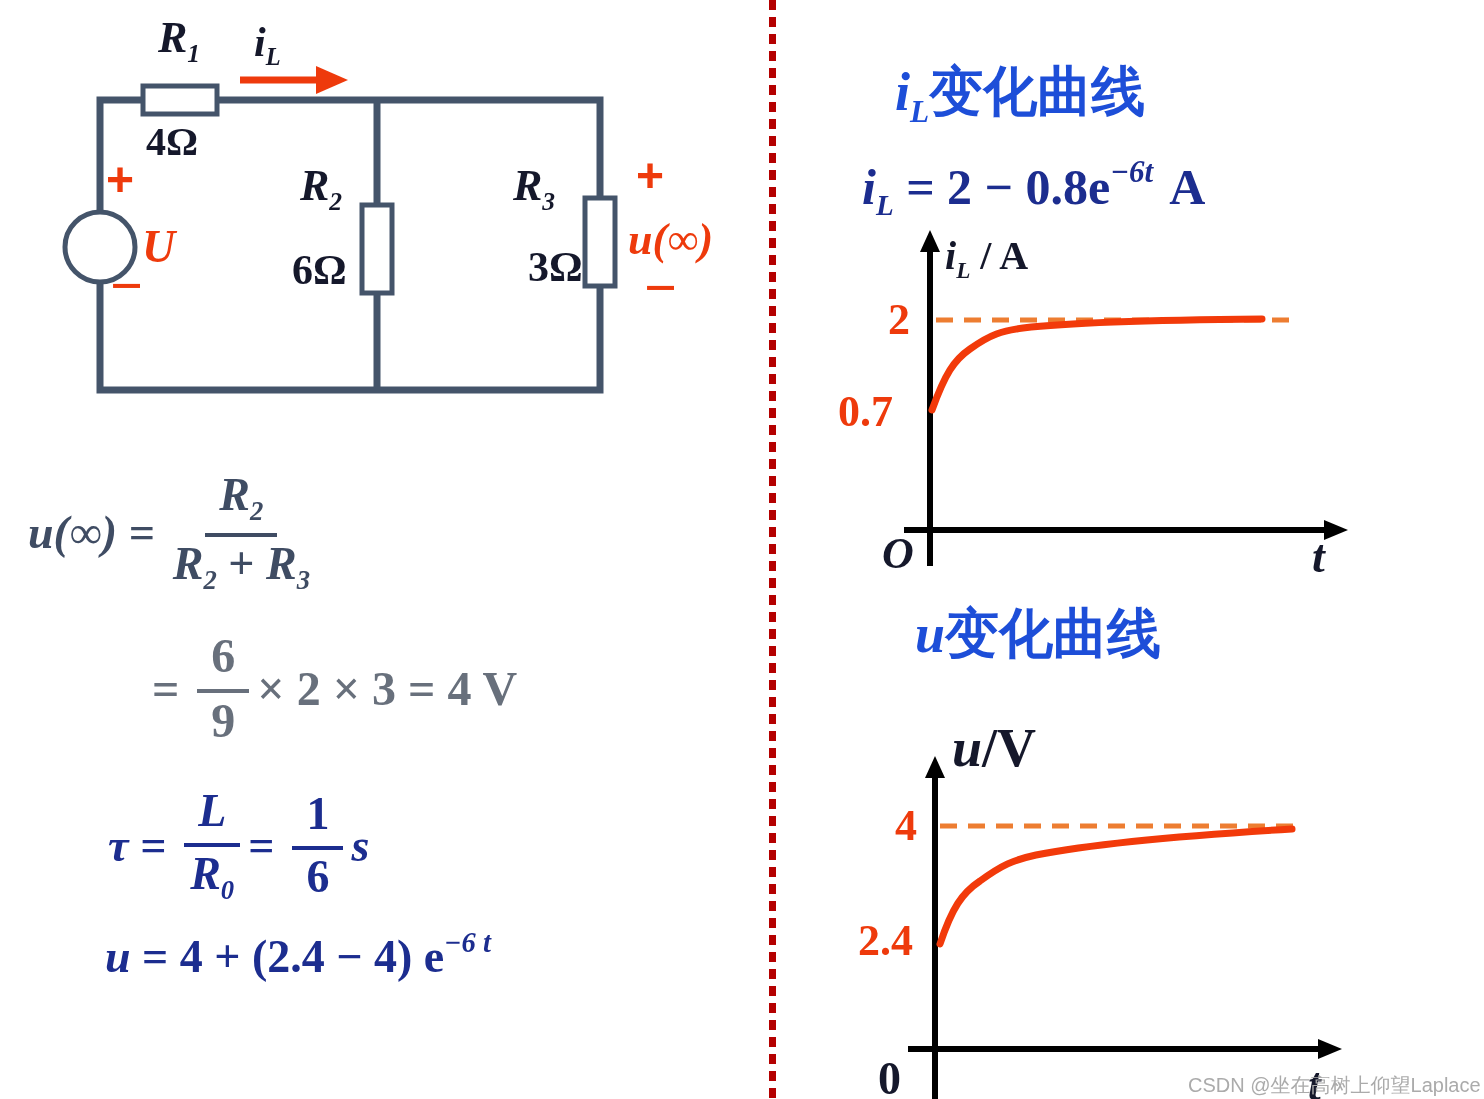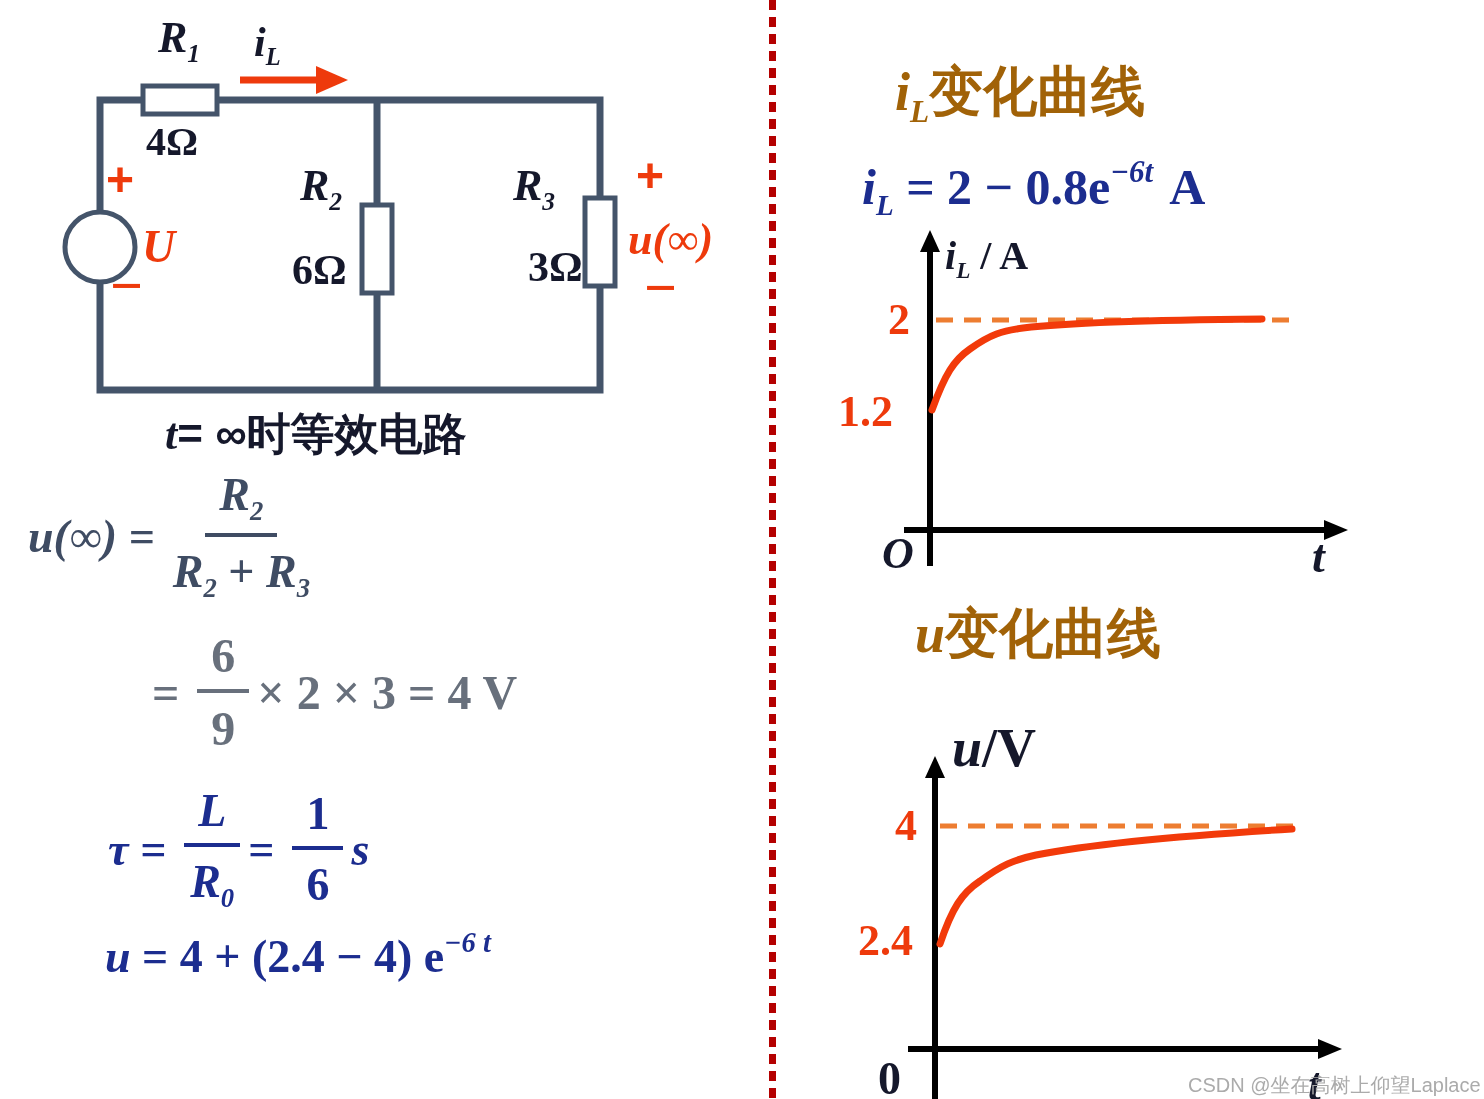--- a/index.html
+++ b/index.html
@@ -9,30 +9,30 @@
   .abs { position:absolute; }
   
   .m  { font-family:"Liberation Serif","DejaVu Serif",serif; font-weight:bold; font-style:italic; }
   .mu { font-family:"Liberation Serif","DejaVu Serif",serif; font-weight:bold; font-style:normal; }
   .cjk{ font-family:"Liberation Sans","DejaVu Sans",sans-serif; font-weight:bold; font-style:normal; }
   sub.s { font-size:58%; font-weight:bold; }
   sup.s { font-size:62%; font-weight:bold; position:relative; top:-4px; }
   
   .ink   { color:#15182B; }
   .red   { color:#EE3A0C; }
-  .dred  { color:#a16207; }
+  .dred  { color:#1d4ed8; }
   .navy  { color:#1C2D8F;margin-top:12px; }
   .gblue { color:#3F4C63; }
   .gray  { color:#68707C; }
   
   .mrow { display:flex; align-items:center; white-space:nowrap; }
   .mrow > * { margin-right:10px; }
   .frac { display:inline-flex; flex-direction:column; align-items:center; text-align:center; margin:0 8px; }
   .frac .num { padding:0 14px 6px; border-bottom:4px solid currentColor; }
-  .frac .den { padding-top:8px; }
+  .frac .den { padding-top:0; }
   .nowrap { white-space:nowrap; }
   
   .divider { width:7px;
     background-image:repeating-linear-gradient(to bottom,#B40000 0px,#B40000 10px,transparent 10px,transparent 17px); }
   .watermark { font-family:"Liberation Sans","DejaVu Sans",sans-serif; color:#ABABAB; font-size:20px; }
 </style>
 </head>
 <body>
 
 <div class="page">
@@ -65,23 +65,20 @@
   <span class="abs mu ink" style="left:528px;top:243px;font-size:42px">3Ω</span>
 
   <span class="abs cjk red" style="left:106px;top:152px;font-size:48px">+</span>
   <span class="abs m red" style="left:142px;top:220px;font-size:46px">U</span>
   <span class="abs mu red" style="left:110px;top:252px;font-size:58px">−</span>
 
   <span class="abs cjk red" style="left:636px;top:148px;font-size:48px">+</span>
   <span class="abs m red" style="left:628px;top:214px;font-size:44px">u(∞)</span>
   <span class="abs mu red" style="left:644px;top:254px;font-size:58px">−</span>
 
-  <div class="abs ink nowrap" style="left:165px;top:405px;font-size:44px">
-    <span class="m">t</span><span class="cjk">= ∞时等效电路</span>
-  </div>
 
   <div class="abs mrow gblue" style="left:28px;top:468px;font-size:46px">
     <span class="m">u(∞) =</span>
     <span class="frac">
       <span class="num m"><span>R</span><sub class="s">2</sub></span>
       <span class="den m"><span>R</span><sub class="s">2</sub><span class="mu"> + </span><span>R</span><sub class="s">3</sub></span>
     </span>
   </div>
 
   <div class="abs mrow gray" style="left:152px;top:628px;font-size:48px">
@@ -125,21 +122,21 @@
   <svg class="abs" style="left:840px;top:228px" width="520" height="350" viewBox="0 0 520 350">
     <line x1="90" y1="18" x2="90" y2="338" stroke="#000000" stroke-width="6"></line>
     <polygon points="90,2 80,24 100,24" fill="#000000"></polygon>
     <line x1="64" y1="302" x2="488" y2="302" stroke="#000000" stroke-width="6"></line>
     <polygon points="508,302 484,292 484,312" fill="#000000"></polygon>
     <line x1="96" y1="92" x2="452" y2="92" stroke="#ED7D31" stroke-width="5" stroke-dasharray="17 11"></line>
     <path d="M 92 182 C 105 146 114 132 130 121 C 151 106 162 103 183 100 C 233 94 310 92 422 91" stroke="#F23A0A" stroke-width="7" fill="none" stroke-linecap="round"></path>
   </svg>
   <span class="abs ink nowrap" style="left:945px;top:232px;font-size:40px"><span class="m">i</span><sub class="s m">L</sub><span class="mu"> / A</span></span>
   <span class="abs mu red" style="left:888px;top:294px;font-size:44px">2</span>
-  <span class="abs mu red" style="left:838px;top:386px;font-size:44px">1.2</span>
+  <span class="abs mu red" style="left:838px;top:386px;font-size:44px">0.7</span>
   <span class="abs m ink" style="left:882px;top:528px;font-size:44px">O</span>
   <span class="abs m ink" style="left:1312px;top:530px;font-size:46px">t</span>
 
   <div class="abs dred nowrap" style="left:915px;top:598px;font-size:54px">
     <span class="m">u</span><span class="cjk">变化曲线</span>
   </div>
 
 
   <svg class="abs" style="left:840px;top:752px" width="520" height="347" viewBox="0 0 520 347">
     <line x1="95" y1="20" x2="95" y2="347" stroke="#000000" stroke-width="6"></line>

